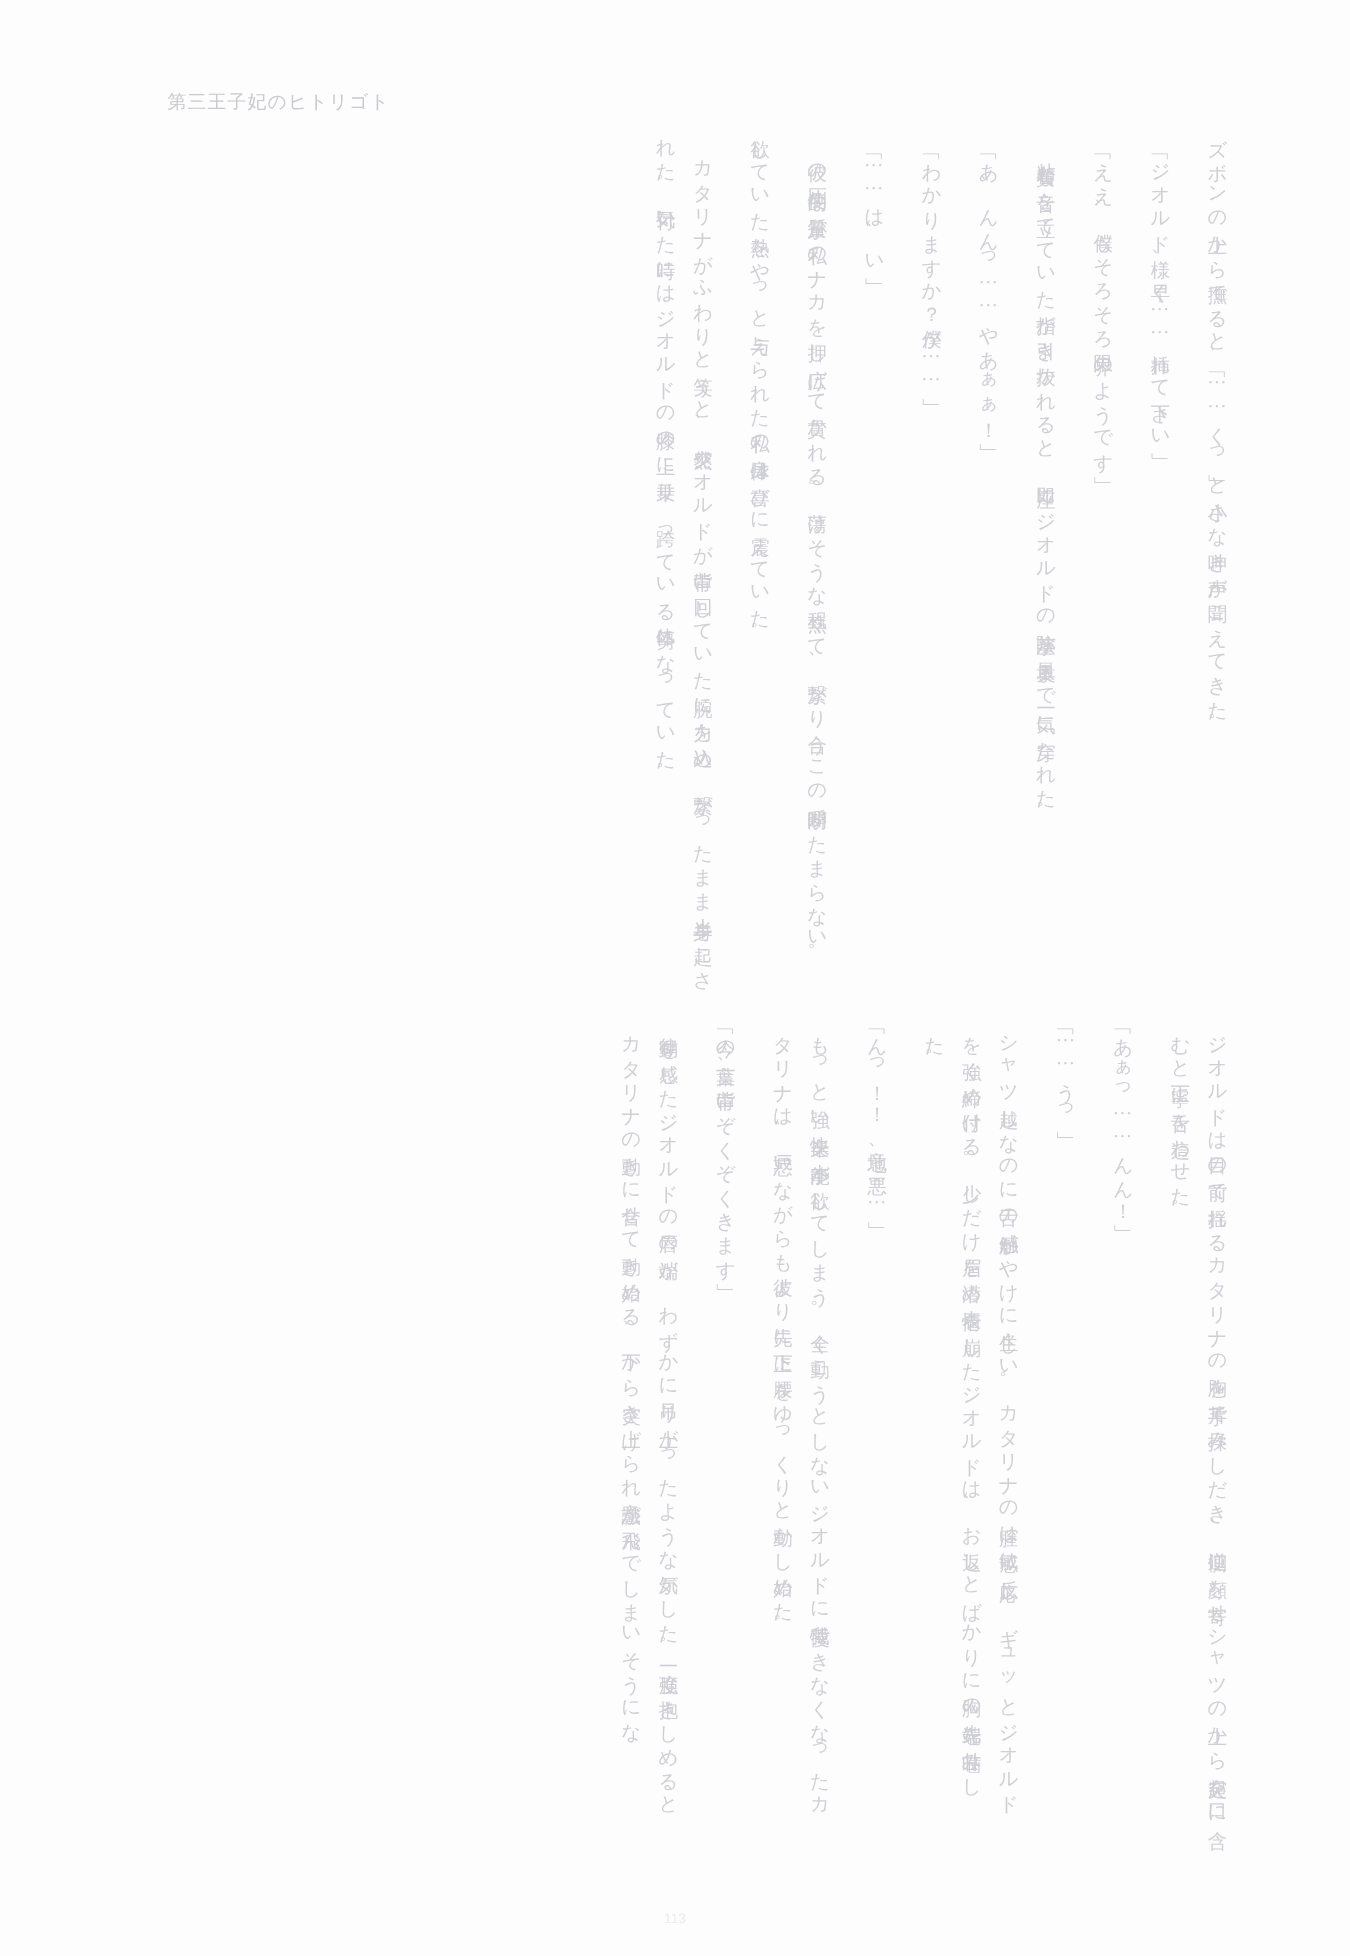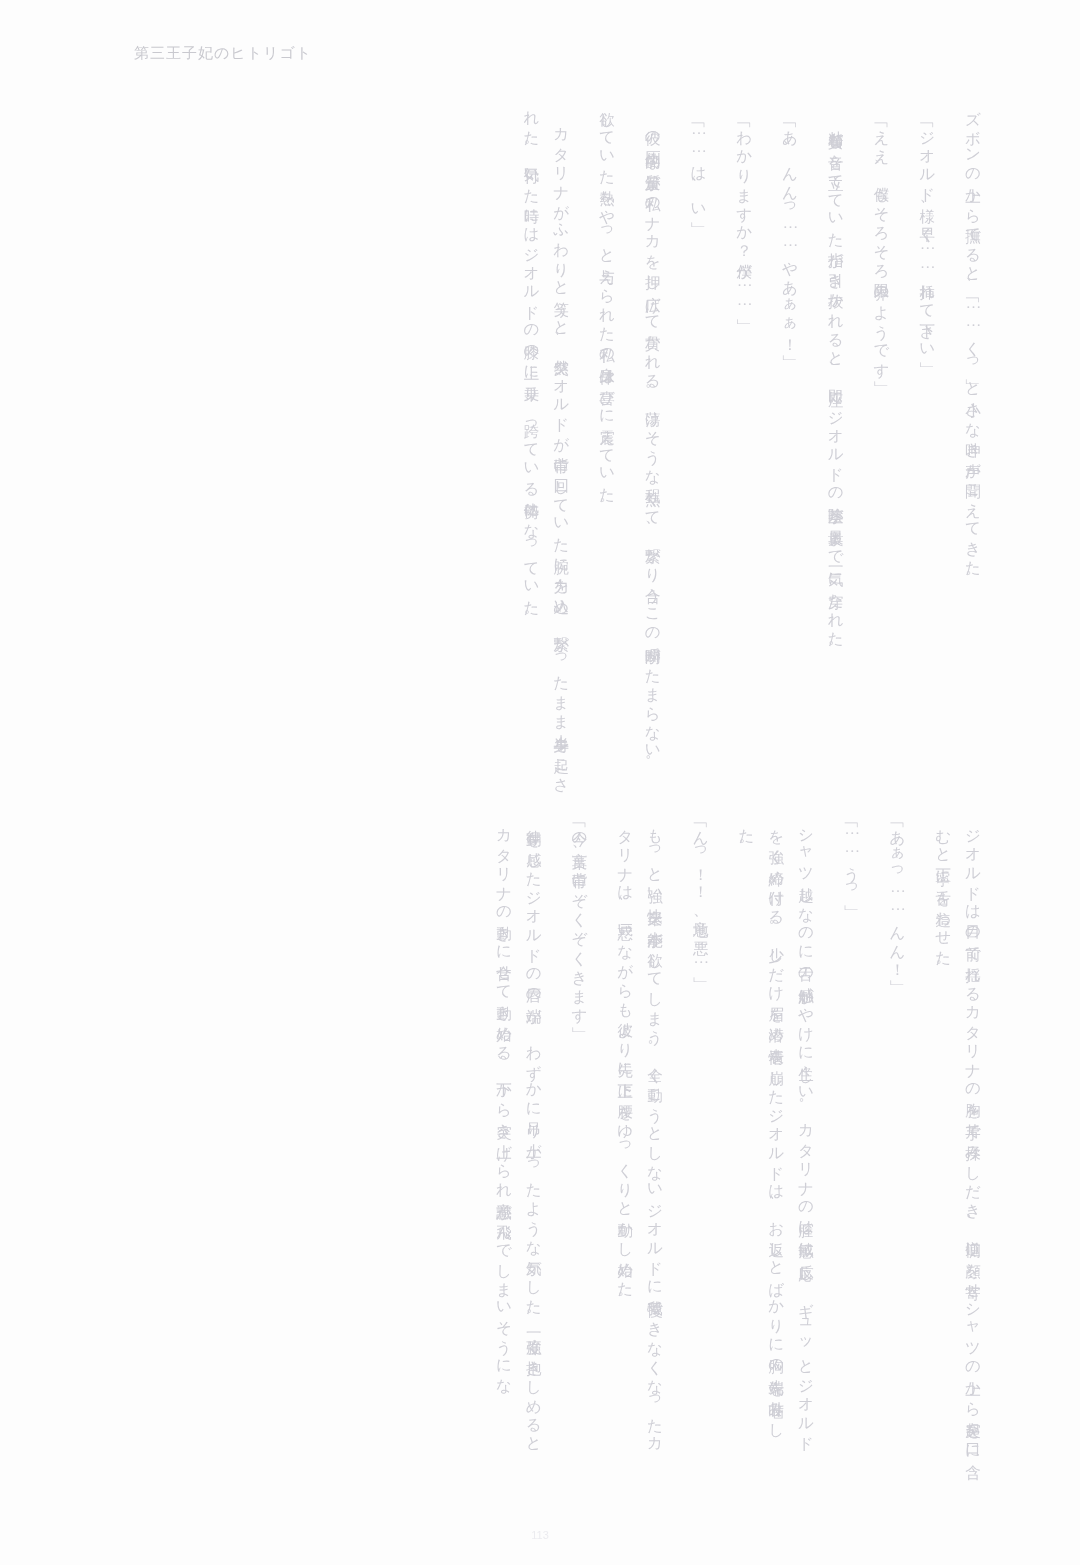--- a/index.html
+++ b/index.html
@@ -12,21 +12,21 @@
     width: 1080px;
     height: 1565px;
     background: #fdfdfd;
     overflow: hidden;
     font-family: "Liberation Serif", "DejaVu Serif", serif;
   }
 
   
   .running-header {
     position: absolute;
-    top: 44px;
+    top: 72px;
     left: 134px;
     font-size: 15px;
     letter-spacing: 1px;
     color: #c9c9cf;
     white-space: nowrap;
   }
 
   
   .vtext {
     writing-mode: vertical-rl;

